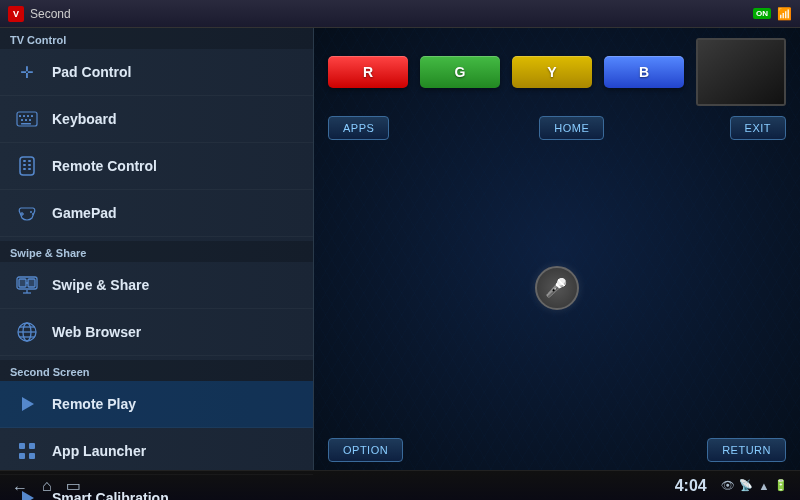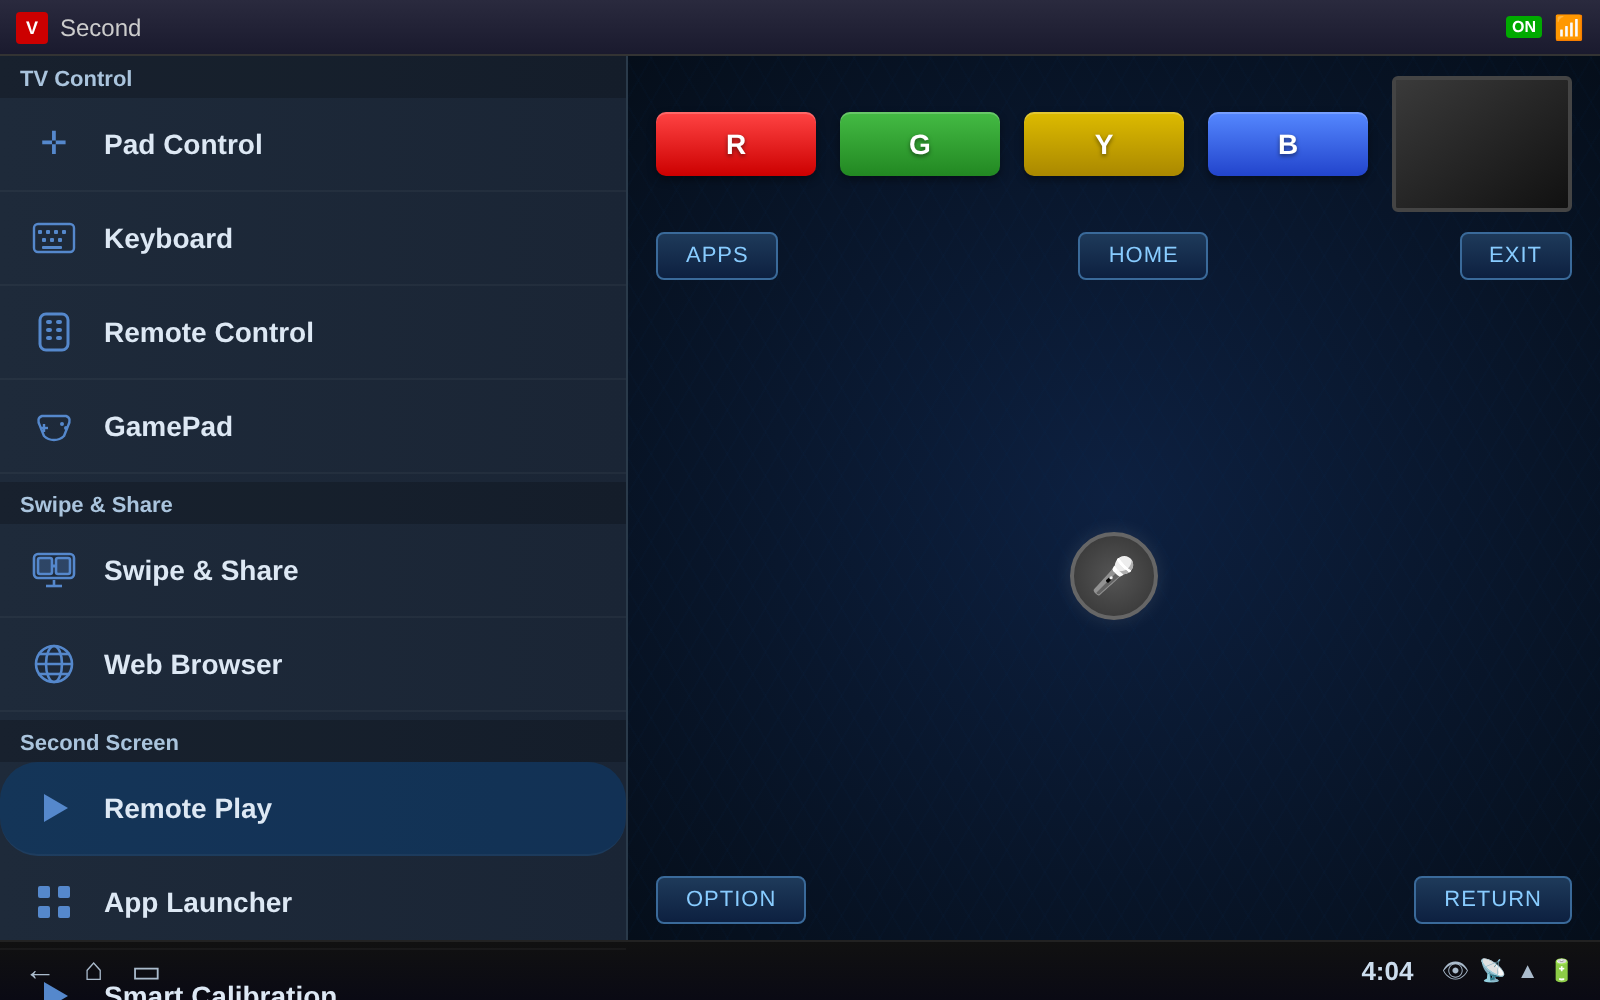--- a/index.html
+++ b/index.html
@@ -73,21 +73,20 @@
 
     .sidebar-item {
       display: flex;
       align-items: center;
       padding: 10px 14px;
       cursor: pointer;
       border-bottom: 1px solid rgba(255,255,255,0.04);
     }
     .sidebar-item.active {
       background: rgba(0,80,160,0.3);
-      border-radius: 19px;
     }
     .sidebar-item .item-icon {
       width: 26px;
       height: 26px;
       margin-right: 12px;
       display: flex;
       align-items: center;
       justify-content: center;
       color: #5588cc;
       font-size: 16px;
@@ -247,21 +246,21 @@
 
     .nav-icon {
       color: #aabbcc;
       font-size: 16px;
       cursor: pointer;
     }
 
     #status-bar .time-text {
       margin-left: auto;
       color: #ccddee;
-      font-size: 13px;
+      font-size: 16px;
       font-weight: bold;
     }
 
     .status-icons-right {
       display: flex;
       align-items: center;
       gap: 5px;
       color: #aabbcc;
       font-size: 11px;
     }

